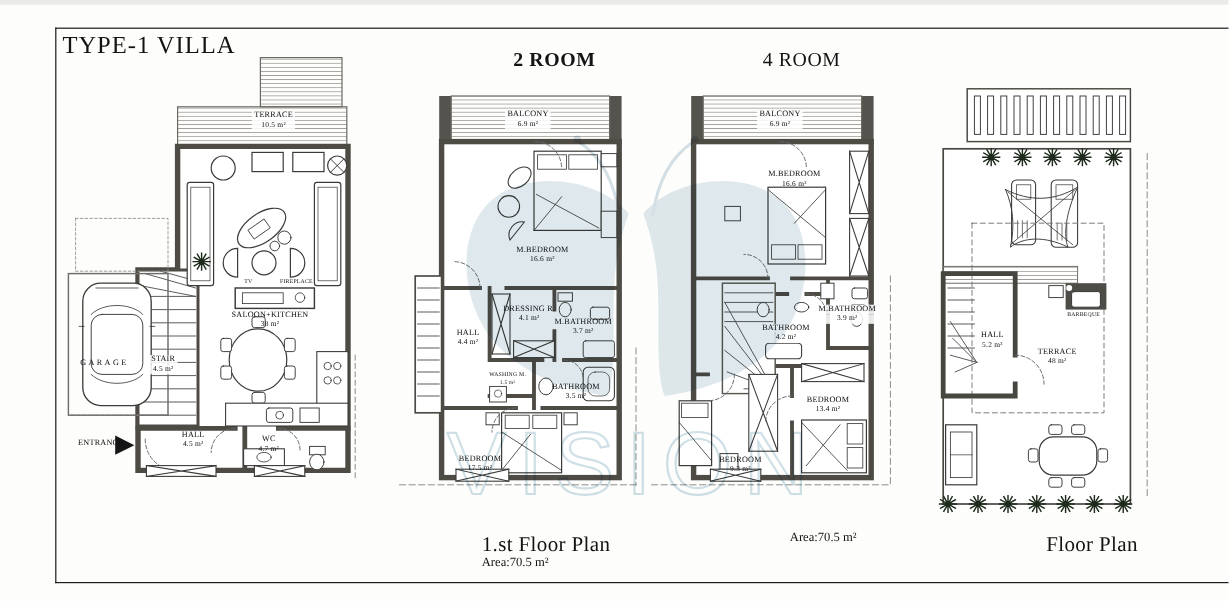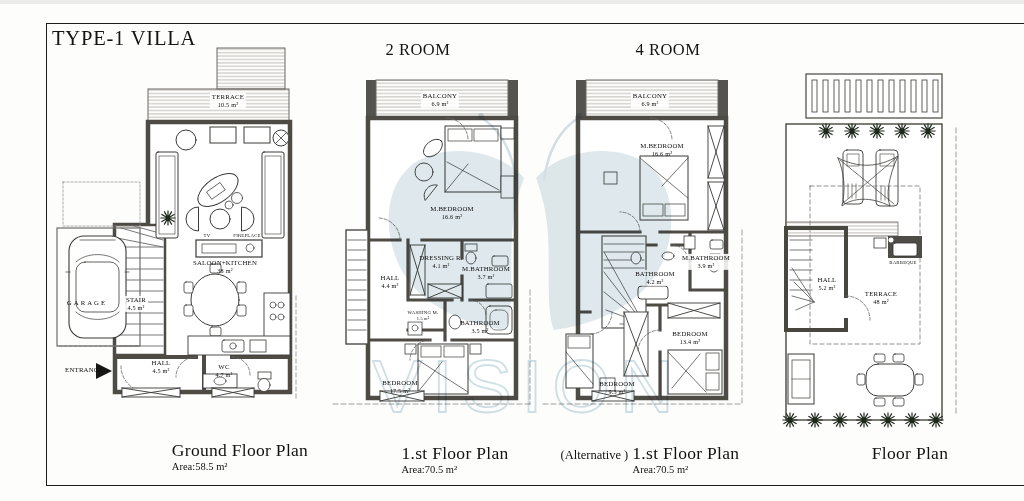--- a/index.html
+++ b/index.html
@@ -5,21 +5,21 @@
   html,body{margin:0;padding:0;background:#fff;}
   #stage{position:relative;width:1024px;height:501px;background:#fdfdfc;overflow:hidden;
          font-family:"Liberation Serif","DejaVu Serif",serif;color:#141414;}
   #top-strip{position:absolute;left:0;top:0;width:1024px;height:4px;background:#ebebe9;z-index:0;}
   #sheet-border{position:absolute;left:46px;top:23px;width:978px;height:463px;box-sizing:border-box;
          border-left:1.6px solid #1b1b1b;border-top:1.6px solid #1b1b1b;border-bottom:1.6px solid #1b1b1b;z-index:0;}
   #plan-svg{position:absolute;left:0;top:0;z-index:1;}
   #watermark-svg{position:absolute;left:0;top:0;z-index:4;mix-blend-mode:multiply;opacity:.6;pointer-events:none;}
   #page-title{position:absolute;left:52px;top:27px;font-size:20.5px;letter-spacing:.8px;z-index:3;}
   .col-header{position:absolute;top:40px;transform:translateX(-50%);font-size:16.5px;letter-spacing:.5px;z-index:3;}
-  #hdr-2room{left:418px;} #hdr-3room{left:668px;}
+  #hdr-2room{left:462px;font-weight:bold;} #hdr-3room{left:668px;}
   .room-label{position:absolute;transform:translate(-50%,-50%);font-size:6.8px;line-height:1.25;
          text-align:center;white-space:nowrap;letter-spacing:.2px;color:#101010;z-index:3;}
   .room-label .area{font-size:6.2px;}
   .room-label.xs{font-size:4.8px;} .room-label.xs .area{font-size:4.4px;}
   .room-label.bg > div{background:rgba(255,255,255,.88);padding:0 2px;}
   .plan-caption{position:absolute;transform:translateX(-50%);width:max-content;z-index:3;color:#121212;}
   .plan-caption .cap{font-size:17.5px;letter-spacing:.3px;}
   .plan-caption .prefix{font-size:12.5px;}
   .plan-caption .note{font-size:10.5px;text-align:left;margin-top:0px;}
   #caption-ground{left:240px;top:440px;} #caption-first{left:455px;top:443px;}
@@ -424,31 +424,23 @@
       </div>
       <div class="room-label" style="left: 881px; top: 298px;">
         <div>TERRACE</div>
         <div class="area">48 m²</div>
       </div>
       <div class="room-label xs bg" style="left: 903px; top: 263px;">
         <div>BARBEQUE</div>
       </div>
     </div>
 
-  <div id="caption-ground" class="plan-caption">
-    <div class="cap">Ground Floor Plan</div>
-    <div class="note">Area:58.5 m²</div>
-  </div>
   <div id="caption-first" class="plan-caption">
     <div class="cap">1.st Floor Plan</div>
     <div class="note">Area:70.5 m²</div>
   </div>
   <div id="caption-alt" class="plan-caption">
-    <div>
-      <span class="prefix">(Alternative )</span>
-      <span class="cap">1.st Floor Plan</span>
-    </div>
     <div class="note">Area:70.5 m²</div>
   </div>
   <div id="caption-roof" class="plan-caption">
     <div class="cap">Floor Plan</div>
   </div>
 </div>
 
 </body></html>

